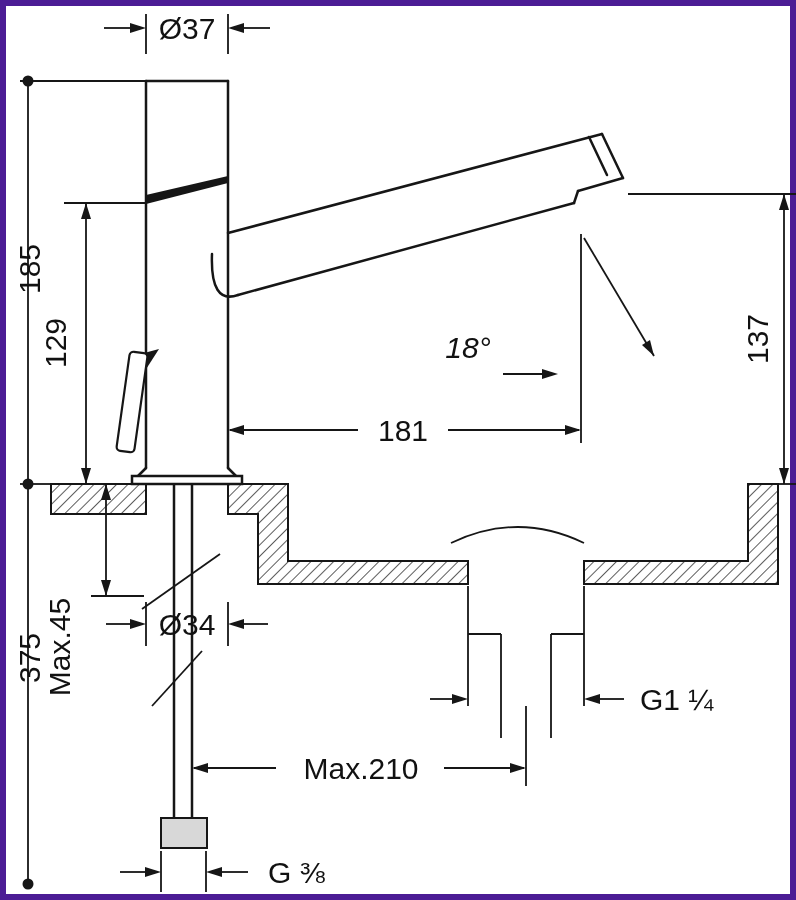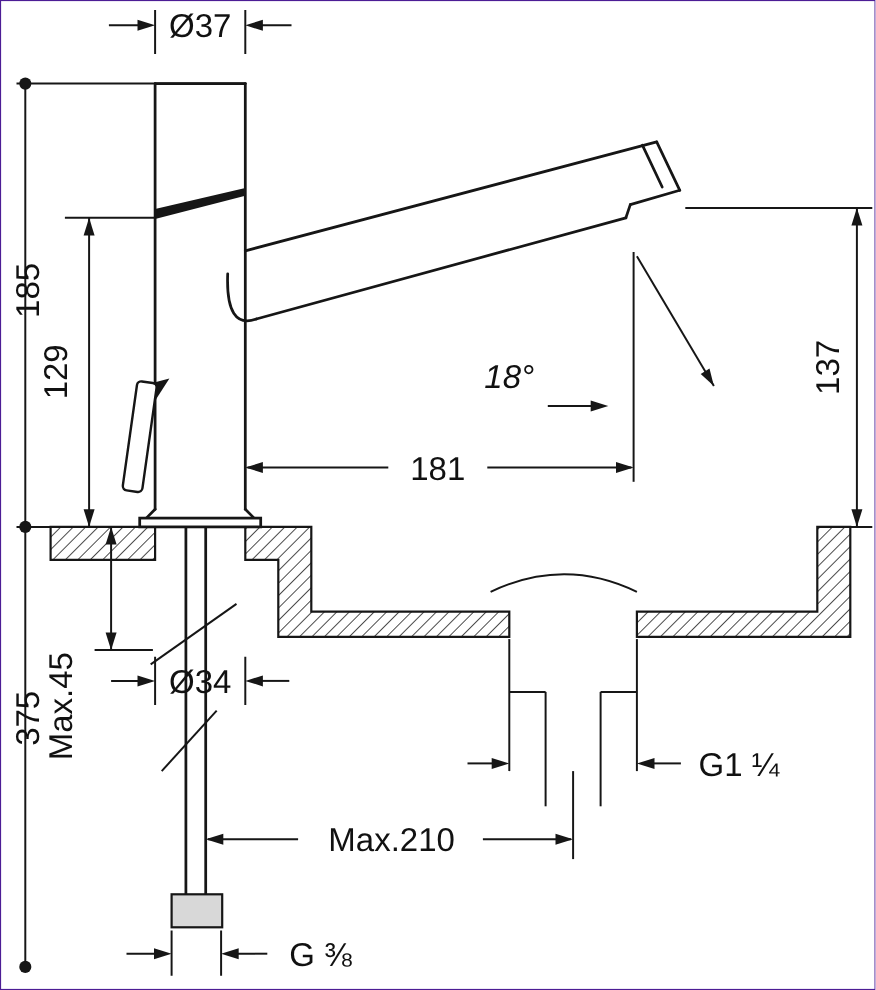--- a/index.html
+++ b/index.html
@@ -1,17 +1,17 @@
 <!DOCTYPE html>
 <html><head>
 <meta charset="utf-8">
 <style>
   html,body{margin:0;padding:0;background:#ffffff;}
   .page{width:796px;height:900px;position:relative;background:#ffffff;
-        font-family:"Liberation Sans", sans-serif;box-sizing:border-box;border:1px solid #4c1d95;}
+        font-family:"Liberation Sans", sans-serif;box-sizing:border-box;border:6px solid #4c1d95;}
   svg{display:block;}
   text{fill:#111111;font-family:"Liberation Sans", sans-serif;font-size:30px;}
   .dim-text-italic{font-style:italic;}
   .outline{stroke:#161616;stroke-width:2.5;fill:none;stroke-linecap:round;}
   .deck{stroke:#161616;stroke-width:2;}
   .dimline{stroke:#161616;stroke-width:1.8;fill:none;}
   .arrow{fill:#161616;stroke:none;}
   .dot{fill:#161616;stroke:none;}
 </style>
 </head>

